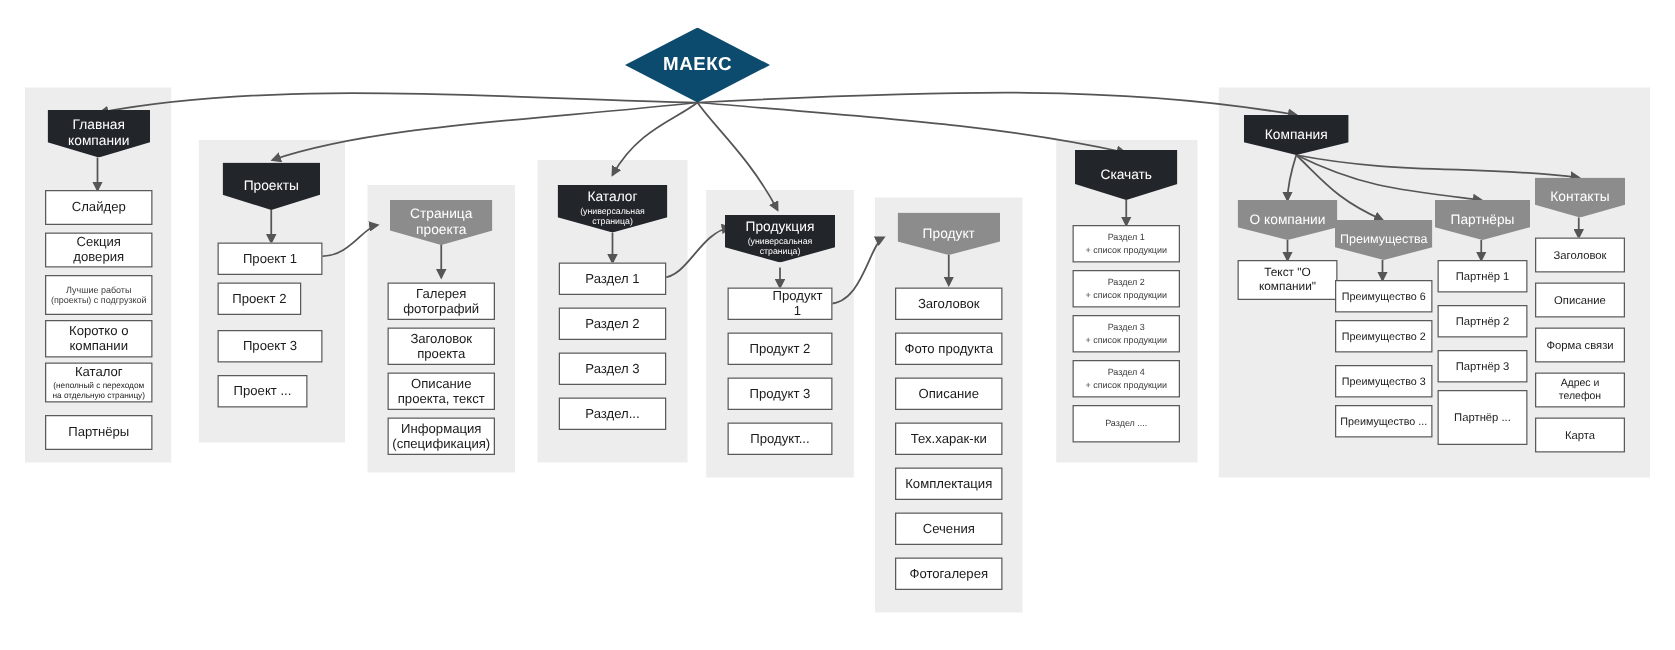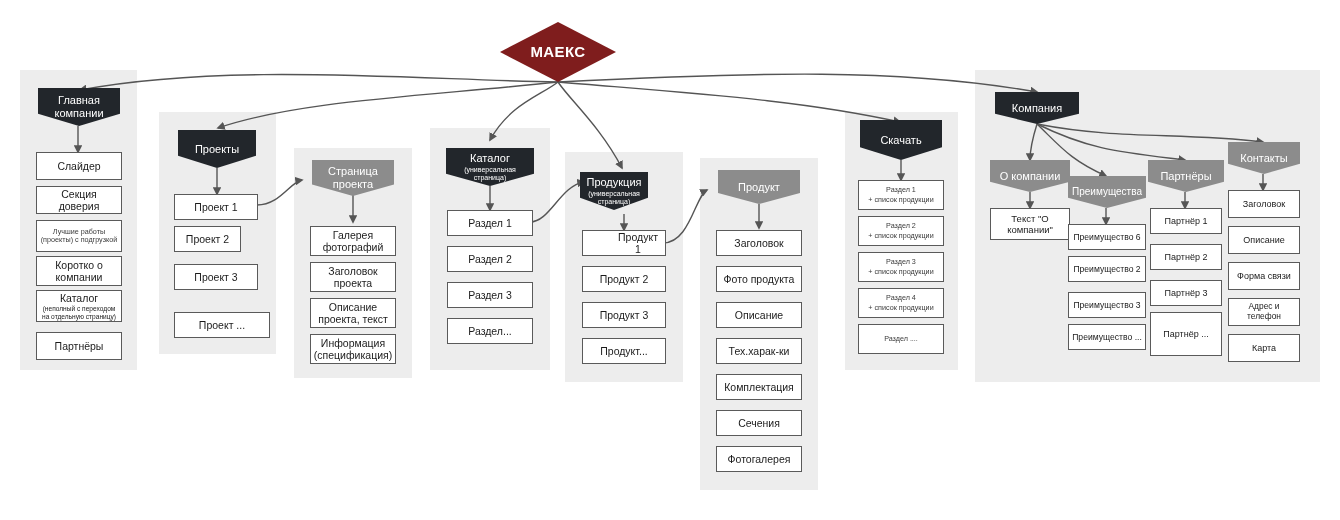--- a/index.html
+++ b/index.html
@@ -34,21 +34,21 @@
     z-index: 10;
     box-sizing: border-box;
     display: flex;
     align-items: center;
     justify-content: center;
     text-align: center;
     line-height: 1.18;
   }
   
   .diamond {
-    background: #7f1d1d;
+    background: #0c4a6e;
     color: #ffffff;
     font-size: 15px;
     font-weight: bold;
     letter-spacing: .4px;
     clip-path: polygon(50% 0%, 100% 50%, 50% 100%, 0% 50%);
     text-align: center;
   }
   
   .banner {
     clip-path: polygon(0% 0%, 100% 0%, 100% 68%, 50% 100%, 0% 68%);
@@ -165,21 +165,21 @@
   </div>
   <div class="node box" style="left:174px; top:194px; width:84px; height:26px;">
     <span class="lbl">Проект 1</span>
   </div>
   <div class="node box" style="left:174px; top:226px; width:67px; height:26px;">
     <span class="lbl">Проект 2</span>
   </div>
   <div class="node box" style="left:174px; top:264px; width:84px; height:26px;">
     <span class="lbl">Проект 3</span>
   </div>
-  <div class="node box" style="left:174px; top:300px; width:96px; height:26px;margin-top:12px;">
+  <div class="node box" style="left:174px; top:300px; width:72px; height:26px;">
     <span class="lbl">Проект ...</span>
   </div>
 
   <div class="node banner gray" style="left:312px; top:160px; width:82px; height:36px;">
     <span class="lbl">Страница проекта</span>
   </div>
   <div class="node box" style="left:310px; top:226px; width:86px; height:30px;">
     <span class="lbl">Галерея фотографий</span>
   </div>
   <div class="node box" style="left:310px; top:262px; width:86px; height:30px;">
@@ -204,21 +204,21 @@
   <div class="node box" style="left:447px; top:246px; width:86px; height:26px;">
     <span class="lbl">Раздел 2</span>
   </div>
   <div class="node box" style="left:447px; top:282px; width:86px; height:26px;">
     <span class="lbl">Раздел 3</span>
   </div>
   <div class="node box" style="left:447px; top:318px; width:86px; height:26px;">
     <span class="lbl">Раздел...</span>
   </div>
 
-  <div class="node banner dark" style="left:580px; top:172px; width:68px; height:38px;text-align:center;">
+  <div class="node banner dark" style="left:580px; top:172px; width:88px; height:38px;text-align:center;">
     <span class="lbl">
       <span>Продукция</span>
       <span class="sub">(универсальная страница)</span>
     </span>
   </div>
   <div class="node box" style="left:582px; top:230px; width:84px; height:26px;padding-left:28px;">
     <span class="lbl">Продукт 1</span>
   </div>
   <div class="node box" style="left:582px; top:266px; width:84px; height:26px;">
     <span class="lbl">Продукт 2</span>

